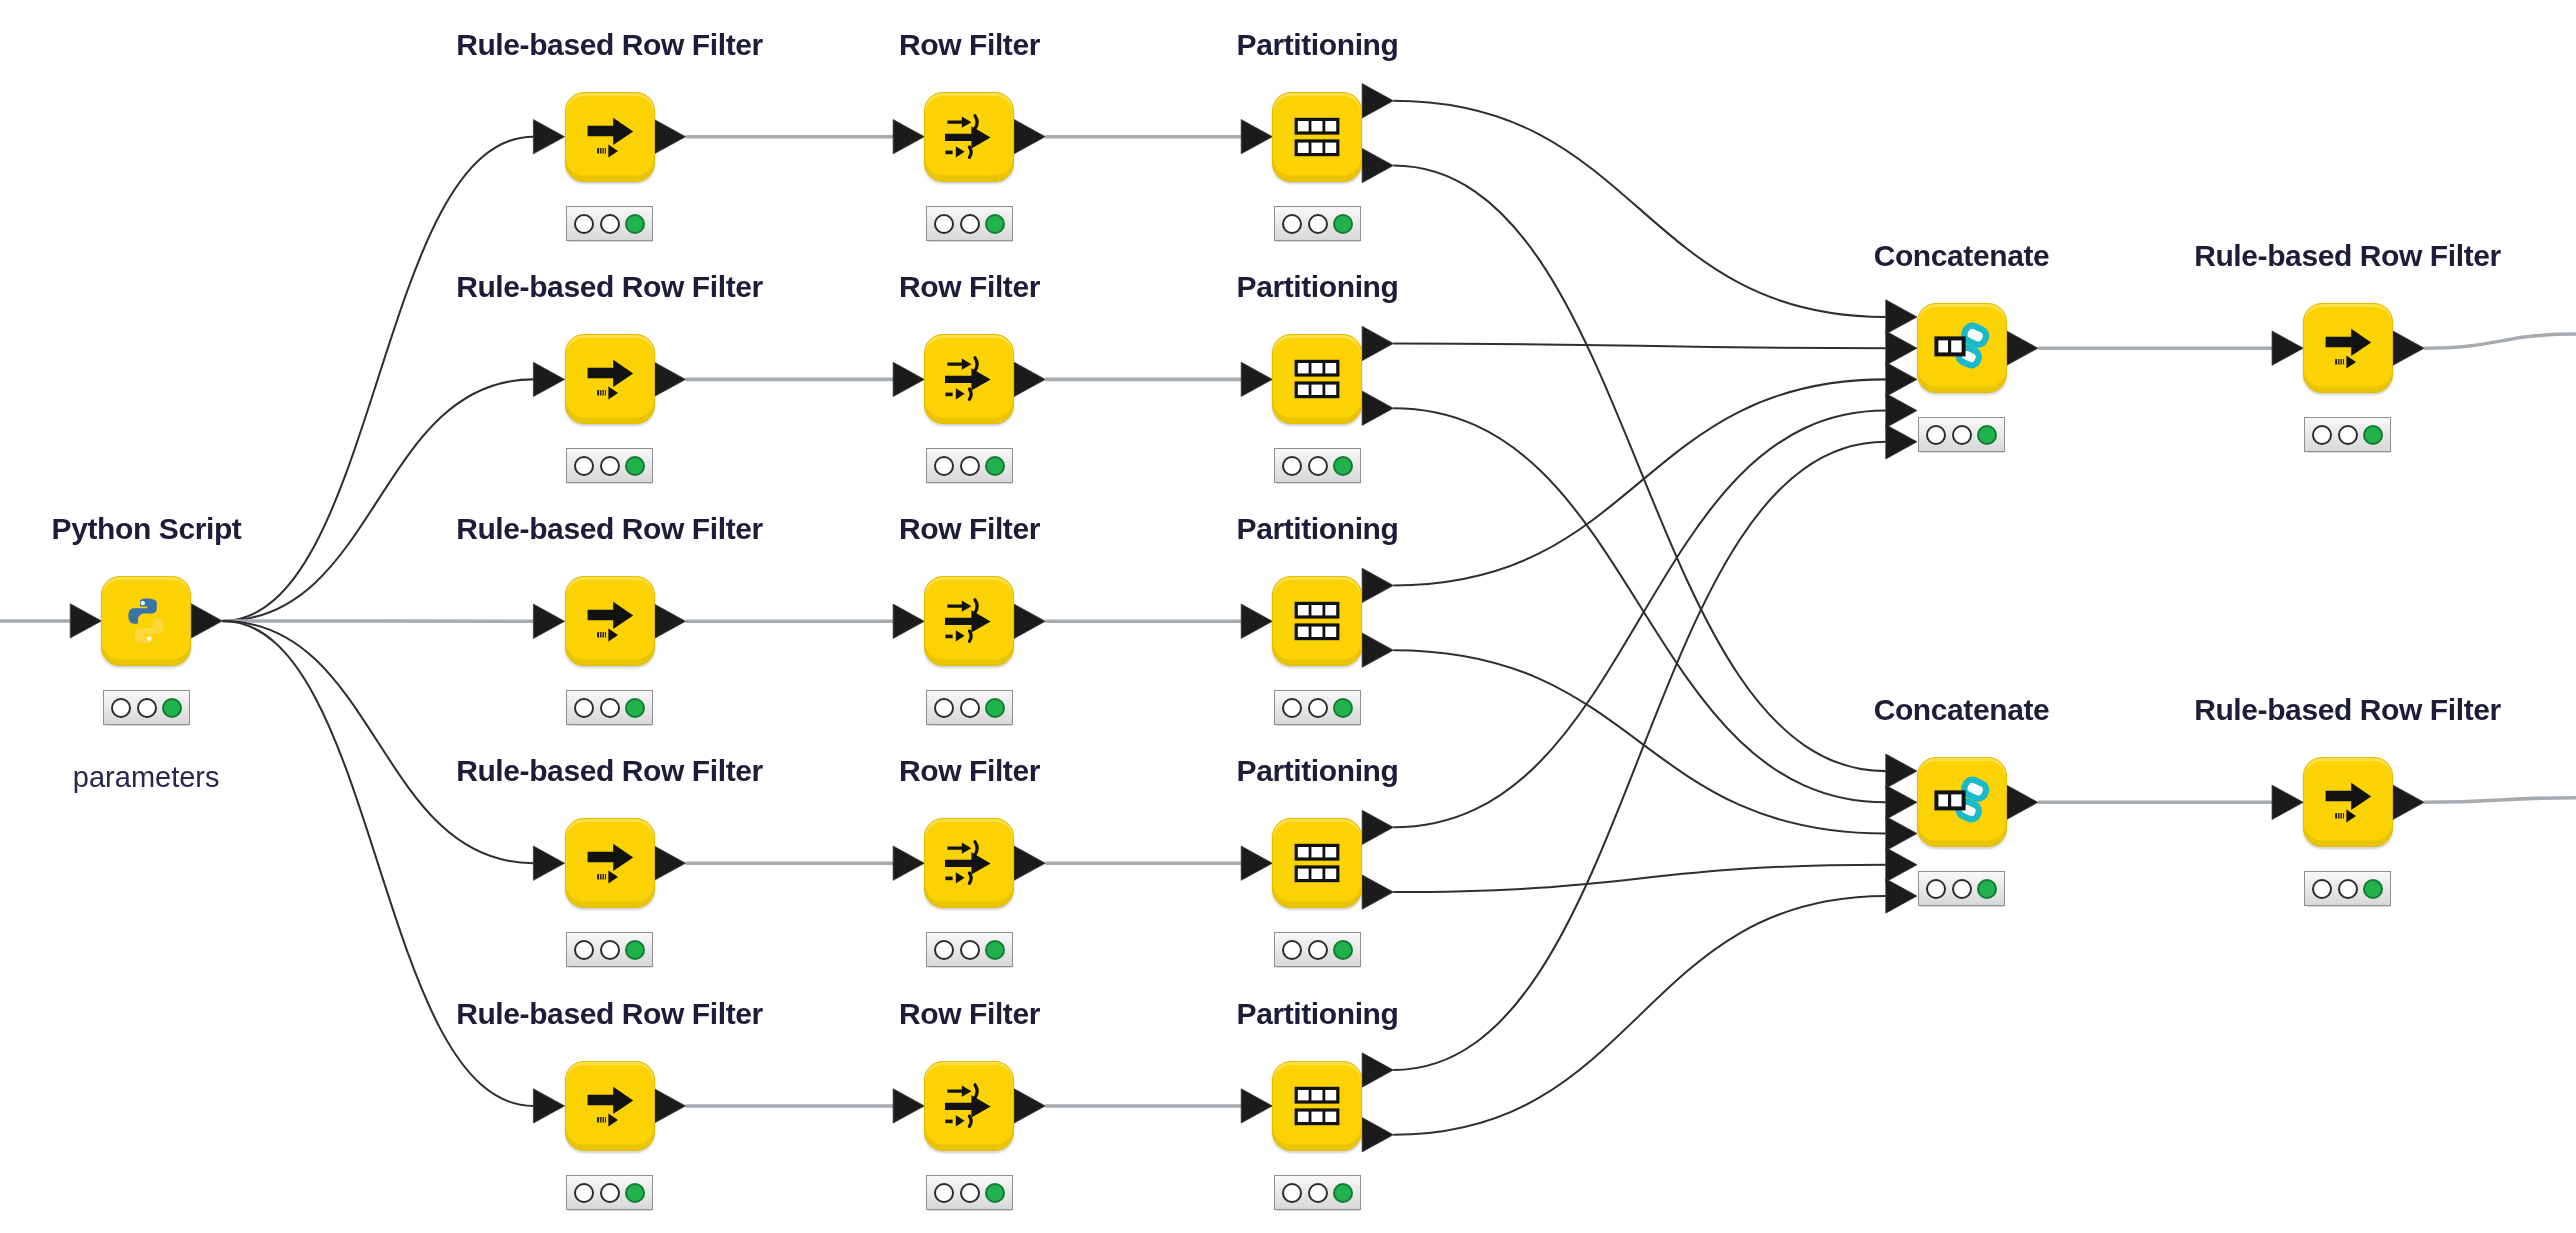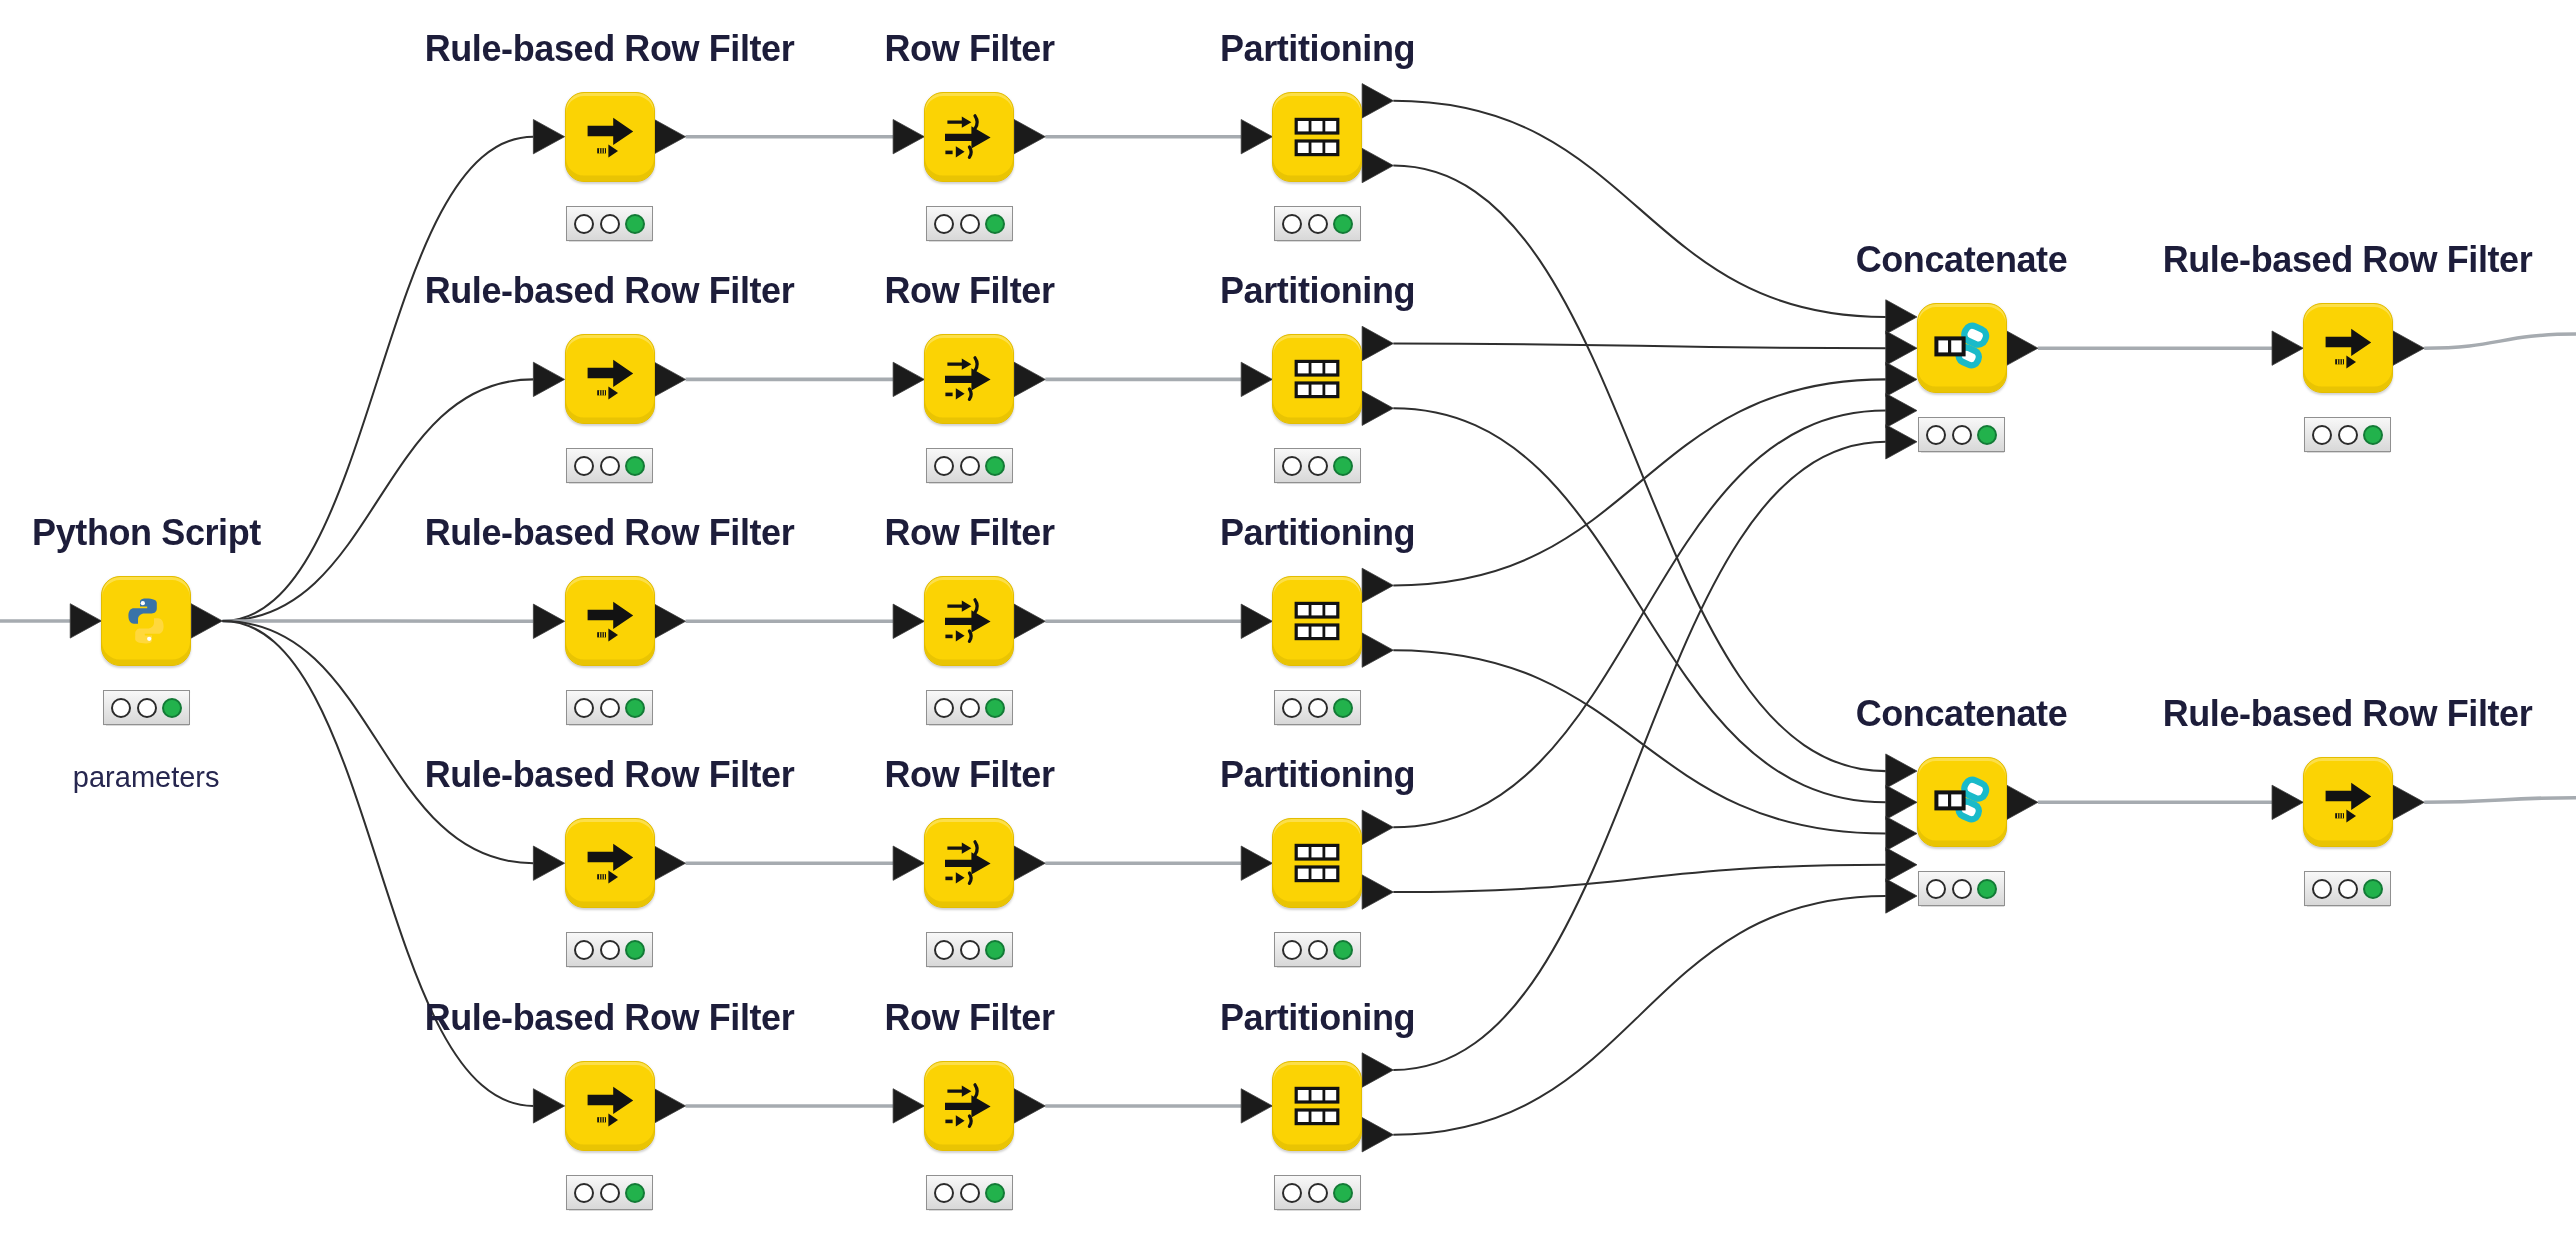--- a/index.html
+++ b/index.html
@@ -14,21 +14,21 @@
   .node-body {
     position:absolute; width:90px; height:90px; box-sizing:border-box;
     background:var(--node-yellow,#fbd304);
     border:0.8px solid #e3bd00; border-radius:19px;
     box-shadow: inset 0 3.1px 0 rgba(255,255,255,.28), inset 0 -5.5px 0 rgba(0,0,0,.07), 0 1.6px 2.3px rgba(0,0,0,.18);
     display:flex; align-items:center; justify-content:center;
   }
   .node-icon { width:56px; height:56px; display:block; }
   .node-label {
     position:absolute; width:499px; text-align:center;
-    font-size:36px; font-weight:bold; letter-spacing:-0.4px;
+    font-size:30px; font-weight:bold; letter-spacing:-0.4px;
     color:var(--label-color,#1d1d3a); white-space:nowrap;
   }
   .node-annotation {
     position:absolute; width:312px; text-align:center;
     font-size:29px; font-weight:400; color:var(--annotation-color,#26264f);
     white-space:nowrap;
   }
   .traffic {
     position:absolute; width:87px; height:35px; box-sizing:border-box;
     background:linear-gradient(#f8f8f8,#d8d8d8);

